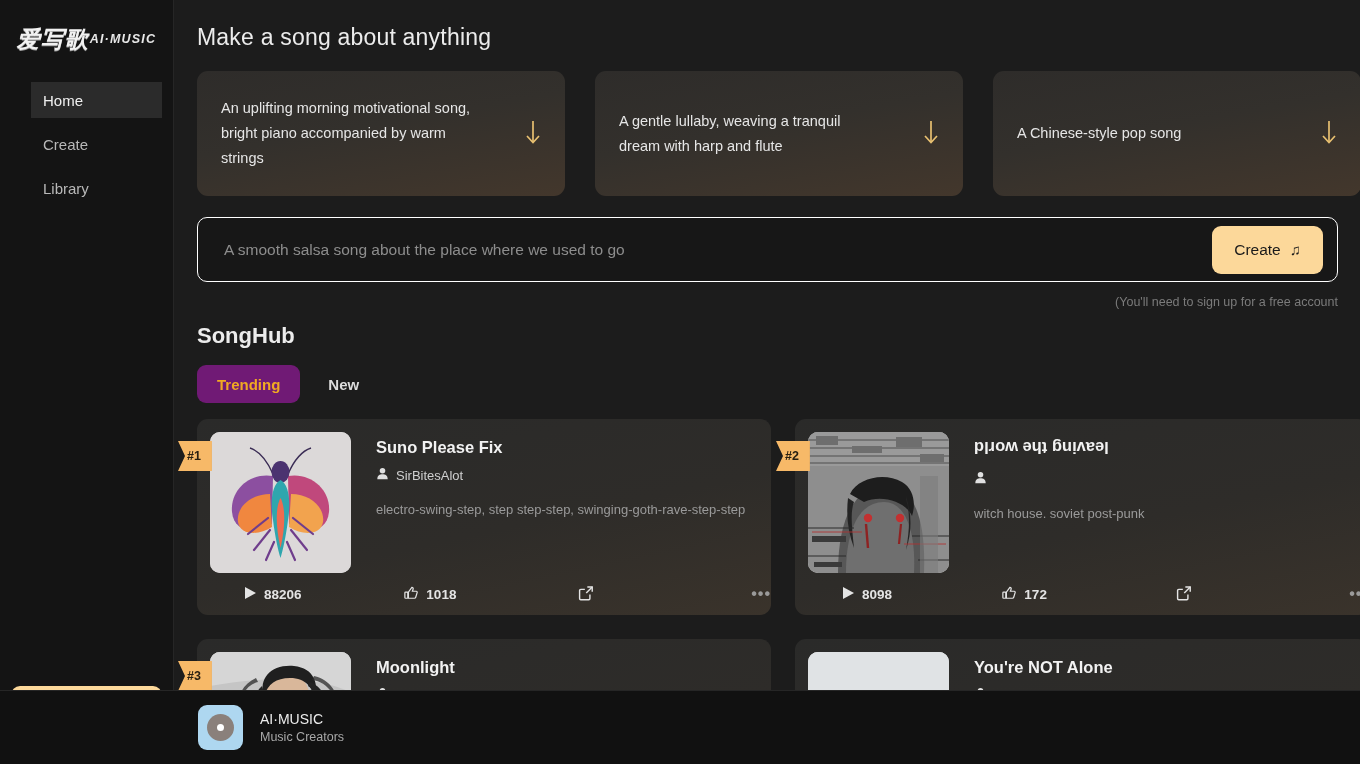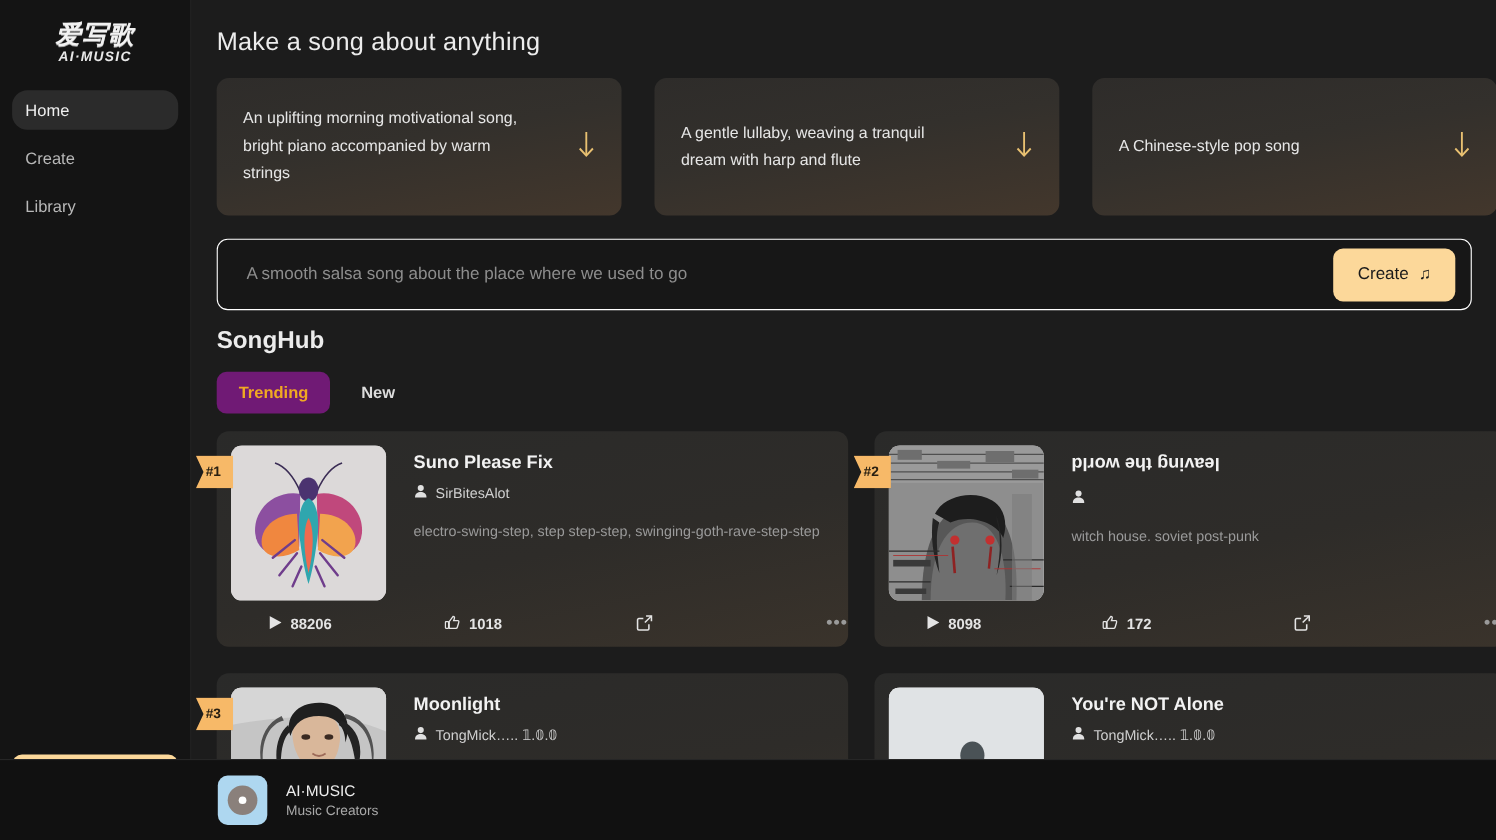--- a/index.html
+++ b/index.html
@@ -13,39 +13,39 @@
 
   
   .sidebar {
     width:174px; height:764px; flex:0 0 174px;
     background:#141414;
     border-right:1px solid #262626;
     display:flex; flex-direction:column;
     position:relative; z-index:5;
   }
   .logo-wrap {
-    height:78px; display:flex; flex-direction:column;
+    height:78px; display:flex; flex-direction:row;
     align-items:center; justify-content:center; gap:1px;
     user-select:none;
   }
   .logo-cn {
     font-family:"DejaVu Sans", sans-serif;
     font-size:23px; font-weight:bold; font-style:italic;
     color:#f2f2f2; letter-spacing:1px; line-height:1;
     text-shadow:0 1px 0 #999;
   }
   .logo-en {
     font-size:12.5px; font-style:italic; font-weight:bold;
     color:#e8e8e8; letter-spacing:1.2px; line-height:1;
   }
   .nav { padding:4px 11px 0 11px; display:flex; flex-direction:column; gap:8px; }
   .nav-item {
-    height:36px; border-radius:14px;
+    height:36px; border-radius:0;
     display:flex; align-items:center; padding-left:12px;
-    font-size:15px; color:#b8b8b8; cursor:pointer;
+    font-size:15px; color:#b8b8b8; cursor:pointer;margin-left:20px;
   }
   .nav-item.active { background:#2b2b2b; color:#f0f0f0; }
   .sidebar-spacer { flex:1 1 auto; }
   .login-btn {
     margin:0 11px 34px 11px; height:44px;
     background:#fcd89a; border:none; border-radius:9px;
     color:#1a1a1a; font-size:15px; font-weight:bold;
     cursor:pointer; font-family:"Liberation Sans", sans-serif;
   }
 
@@ -246,20 +246,21 @@
     </div>
   </div>
 
   <div class="input-row">
     <input class="prompt-input" type="text" placeholder="A smooth salsa song about the place where we used to go" style="">
     <button class="create-btn">
       <span>Create</span>
       <span class="note-glyph">♫</span>
     </button>
   </div>
+  <div class="signup-note">(You'll need to sign up for a free account</div>
 
   <h2 class="songhub-title">SongHub</h2>
 
   <div class="tabs">
     <div class="tab active">
       <span>Trending</span>
     </div>
     <div class="tab">
       <span>New</span>
     </div>

